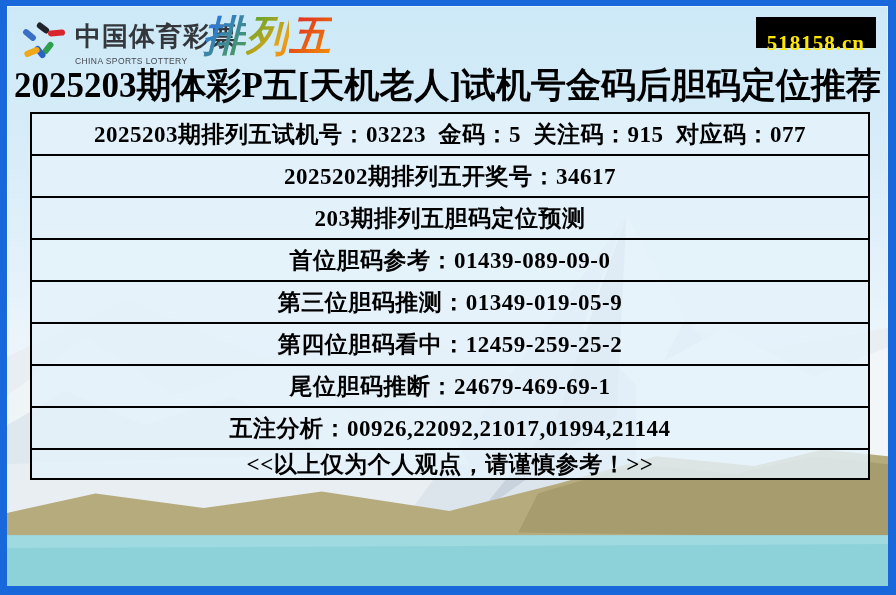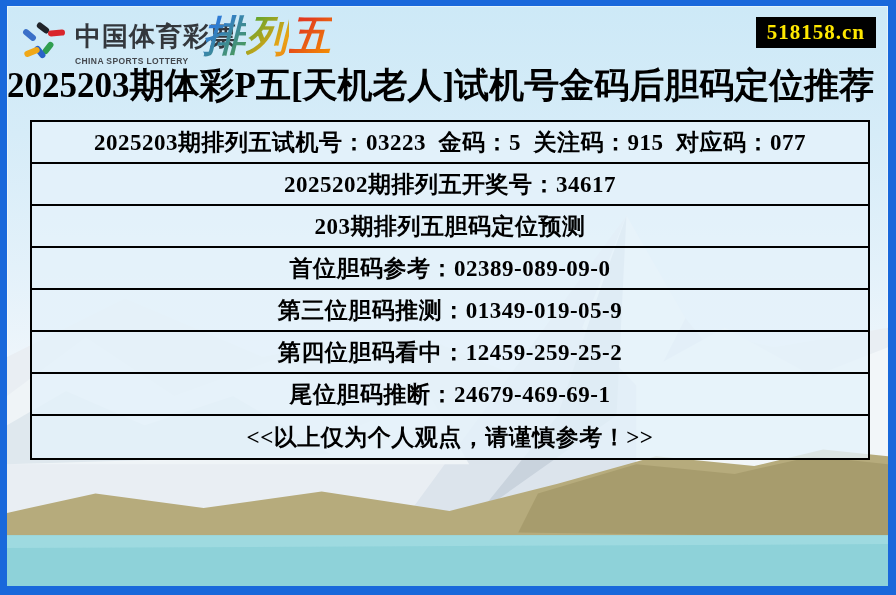--- a/index.html
+++ b/index.html
@@ -21,41 +21,41 @@
   .stroke{position:absolute;border-radius:3px;}
   .s-blue1{left:1px;top:18px;width:15px;height:6px;background:#3a6fc8;transform:rotate(40deg);}
   .s-black{left:15px;top:11px;width:14px;height:6px;background:#20242a;transform:rotate(38deg);}
   .s-red{left:27px;top:16px;width:17px;height:6px;background:#d9252b;transform:rotate(-4deg);}
   .s-green{left:24px;top:27px;width:6px;height:14px;background:#2f9e4f;transform:rotate(38deg);}
   .s-blue2{left:16px;top:31px;width:6px;height:14px;background:#2a62c8;transform:rotate(-38deg);}
   .s-yellow{left:3px;top:35px;width:16px;height:6px;background:#f0a818;transform:rotate(-22deg);}
   .logo-textblock{position:absolute;left:68px;top:13px;width:120px;
     font-family:"Liberation Sans","DejaVu Sans",sans-serif;color:#33373c;}
   .logo-cn{font-size:26px;font-weight:bold;letter-spacing:1px;white-space:nowrap;}
-  .logo-en{font-size:8.5px;font-weight:bold;letter-spacing:0.4px;margin-top:2px;white-space:nowrap;color:#44484e;}
+  .logo-en{font-size:8.5px;font-weight:normal;letter-spacing:0.4px;margin-top:2px;white-space:nowrap;color:#44484e;}
   .game-name{position:absolute;left:196px;top:2px;font-size:42px;font-weight:bold;font-style:italic;
     letter-spacing:1px;white-space:nowrap;font-family:"Liberation Serif",serif;}
   .gc{-webkit-background-clip:text;background-clip:text;color:transparent;display:inline-block;}
   .gc-pai{background-image:linear-gradient(135deg,#2f7bd4 30%,#4b9a55 85%);-webkit-background-clip:text;background-clip:text;}
   .gc-lie{background-image:linear-gradient(135deg,#57a52f 15%,#e9a414 70%,#f07818 100%);-webkit-background-clip:text;background-clip:text;}
   .gc-wu{background-image:linear-gradient(135deg,#e23a1e 30%,#f59a00 95%);-webkit-background-clip:text;background-clip:text;}
   .site-badge{position:absolute;right:12px;top:11px;height:31px;line-height:31px;
     background:#000;color:#ffe800;font-size:21px;font-weight:bold;
-    padding:0 11px;letter-spacing:1px;font-family:"Liberation Serif",serif;}
+    padding:11px 11px;letter-spacing:1px;font-family:"Liberation Serif",serif;}
   
   .page-title{position:absolute;left:0;top:56px;width:100%;height:48px;line-height:48px;
-    font-size:35px;font-weight:bold;color:#000;white-space:nowrap;}
+    text-align:center;font-size:35px;font-weight:bold;color:#000;white-space:nowrap;}
   
   .info-table{position:absolute;left:23px;right:18px;top:106px;}
   .info-row{height:44px;margin-top:-2px;border:2px solid #000;
     background:rgba(228,241,250,0.82);
     display:flex;align-items:center;justify-content:center;
     font-size:23px;font-weight:bold;color:#000;letter-spacing:0.5px;white-space:pre;}
-  .info-row:first-child{margin-top:8px;}
-  .info-row:last-child{height:46px;}
+  .info-row:first-child{margin-top:0;}
+  .info-row:last-child{height:32px;}
 </style>
 </head>
 <body>
 
 <div class="page">
 
   <svg class="backdrop" viewBox="0 0 896 595" preserveAspectRatio="none">
     <polygon points="0,360 120,300 260,360 400,330 520,380 650,320 780,350 896,330 896,595 0,595" fill="#e9eef3"></polygon>
     <polygon points="380,560 630,215 690,320 770,420 860,540 380,560" fill="#dce4ec"></polygon>
     <polygon points="630,215 690,320 650,400 585,330" fill="#f4f7fa"></polygon>
@@ -83,20 +83,21 @@
   </div>
   <div class="game-name"><span class="gc gc-pai">排</span><span class="gc gc-lie">列</span><span class="gc gc-wu">五</span></div>
   <div class="site-badge">518158.cn</div>
 
   <div class="page-title">2025203期体彩P五[天机老人]试机号金码后胆码定位推荐</div>
 
   <div class="info-table">
     <div class="info-row">2025203期排列五试机号：03223  金码：5  关注码：915  对应码：077</div>
     <div class="info-row">2025202期排列五开奖号：34617</div>
     <div class="info-row">203期排列五胆码定位预测</div>
-    <div class="info-row">首位胆码参考：02389-089-09-0</div>
+    <div class="info-row">首位胆码参考：01439-089-09-0</div>
     <div class="info-row">第三位胆码推测：01349-019-05-9</div>
     <div class="info-row">第四位胆码看中：12459-259-25-2</div>
     <div class="info-row">尾位胆码推断：24679-469-69-1</div>
+    <div class="info-row">五注分析：00926,22092,21017,01994,21144</div>
     <div class="info-row">&lt;&lt;以上仅为个人观点，请谨慎参考！&gt;&gt;</div>
   </div>
 
 </div>
 
 </body></html>

